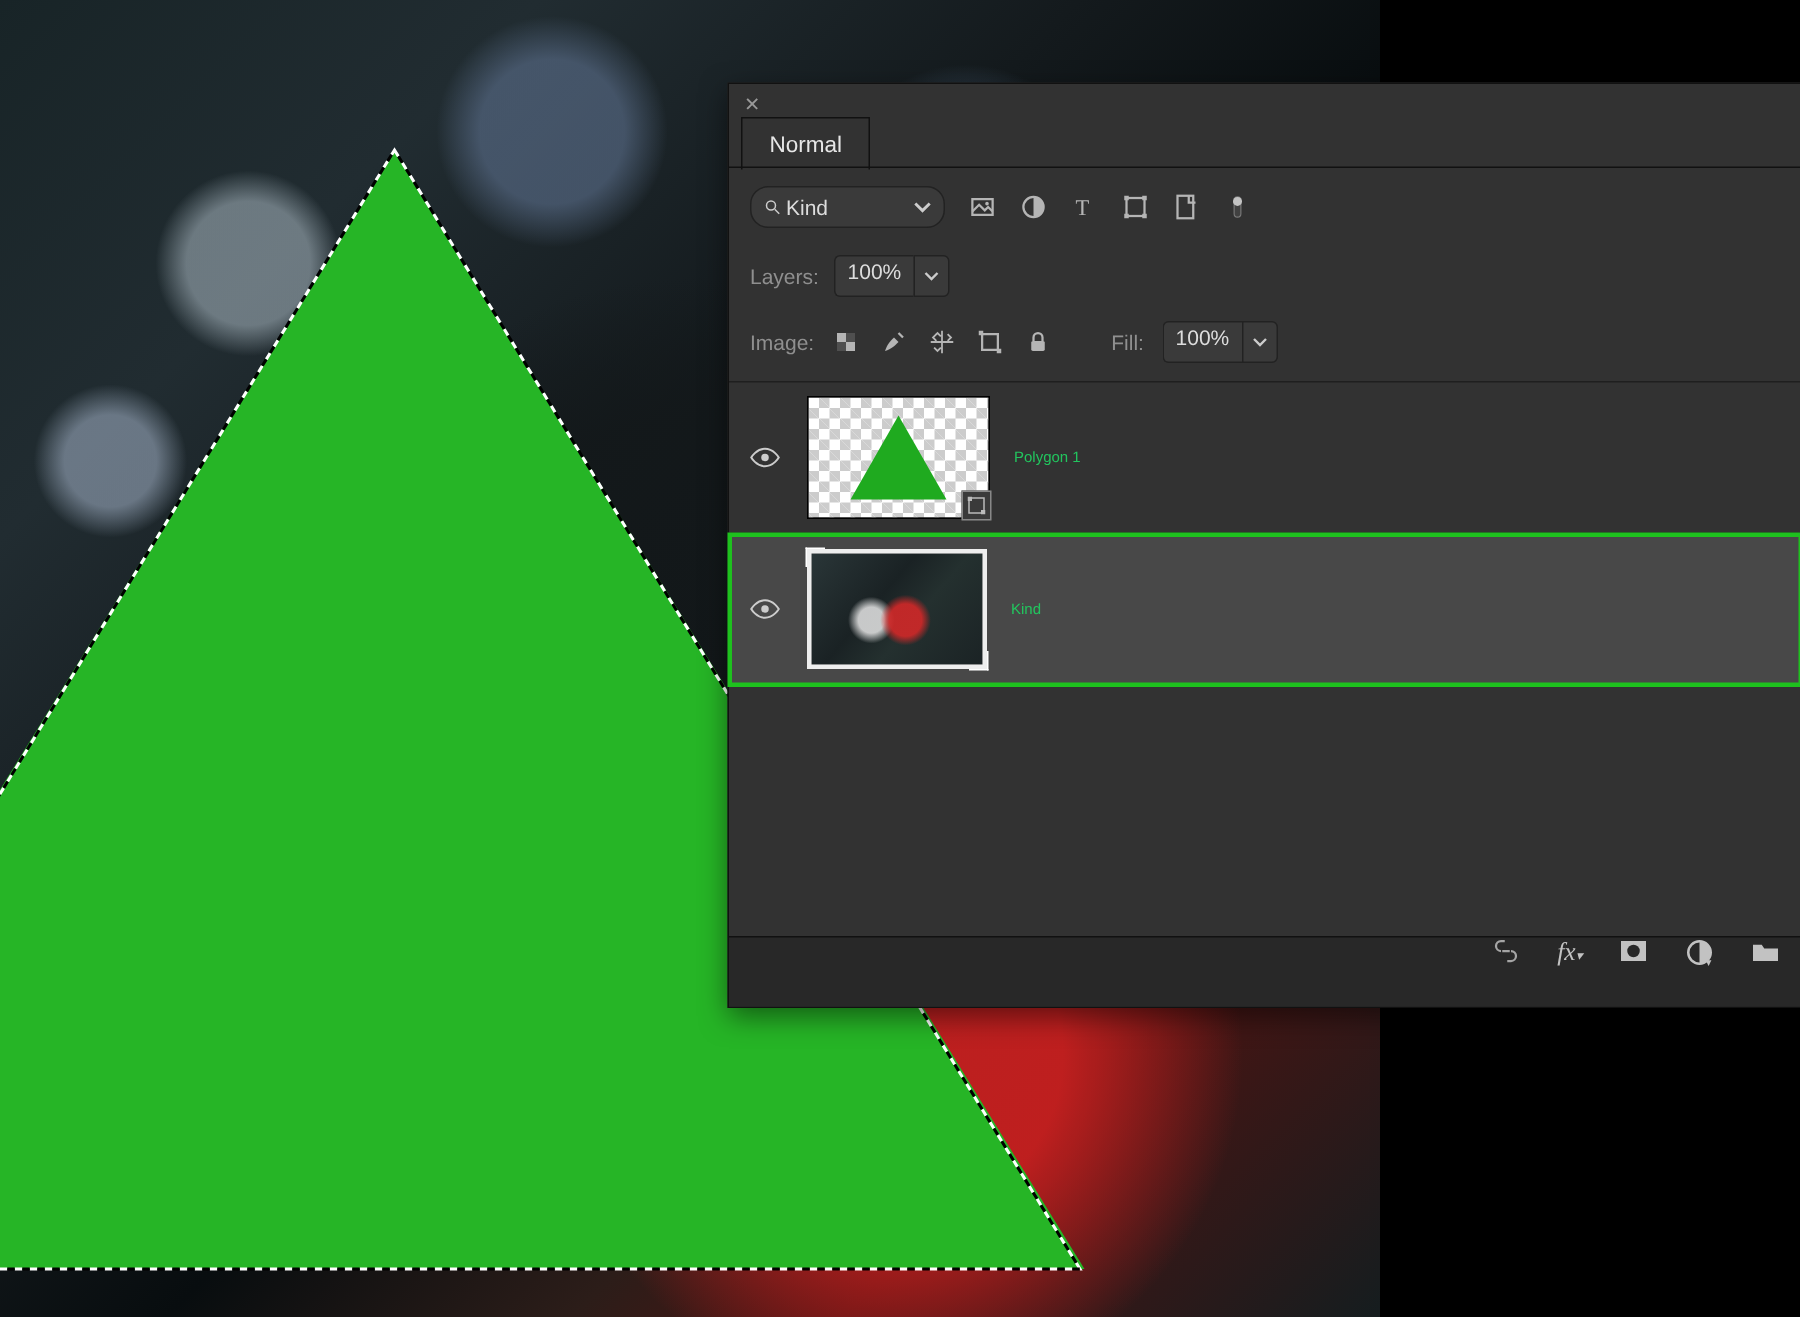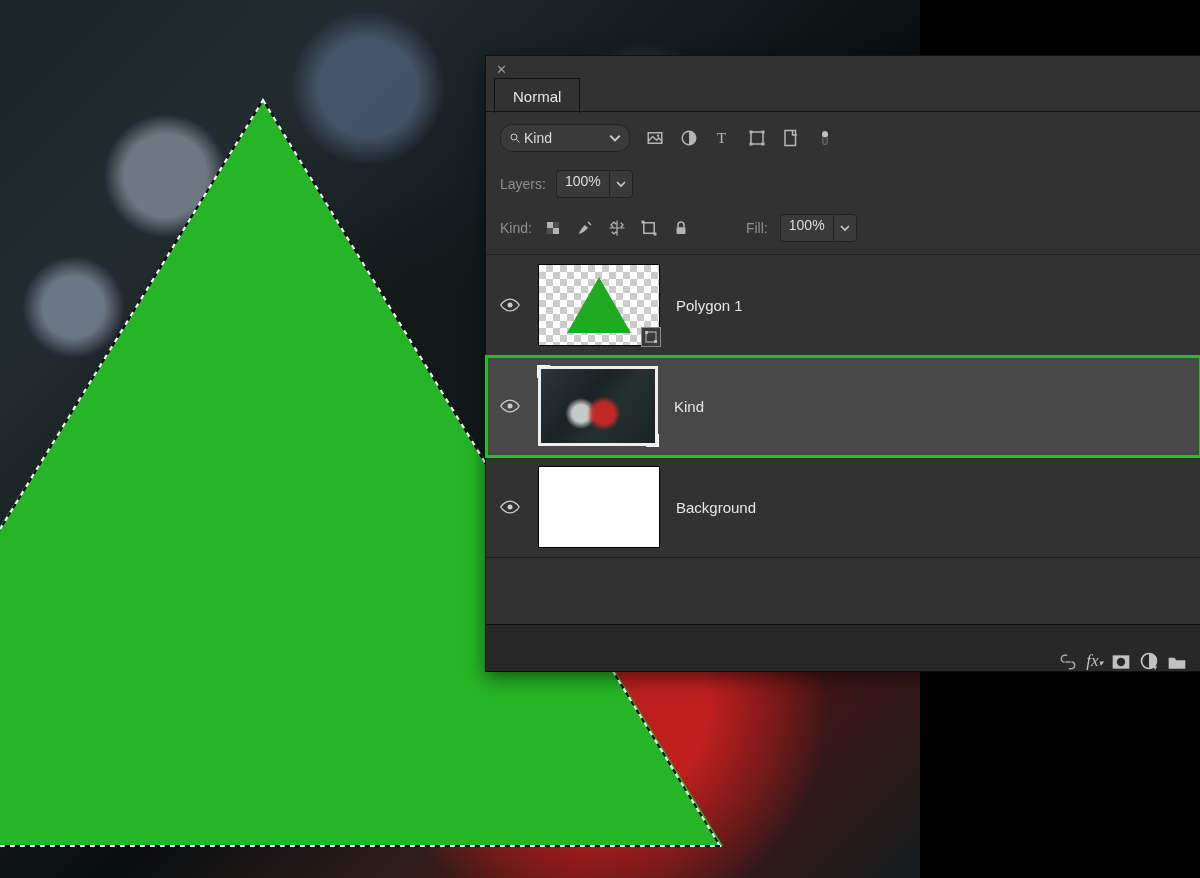--- a/index.html
+++ b/index.html
@@ -52,23 +52,23 @@
     background-size:14px 14px;background-position:0 0,7px 7px}
   .thumb .tri{position:absolute;left:28px;top:12px;width:0;height:0;border-left:32px solid transparent;border-right:32px solid transparent;border-bottom:56px solid #1faa1f}
   .thumb .shape-badge{position:absolute;right:-2px;bottom:-2px;width:18px;height:18px;background:#3a3a3a;border:1px solid #888;display:flex;align-items:center;justify-content:center}
   .thumb.img{border:3px solid #eee;box-sizing:border-box;background:
     radial-gradient(circle at 55% 60%, rgba(210,40,40,.9) 0 14%, transparent 22%),
     radial-gradient(circle at 35% 60%, rgba(230,230,230,.85) 0 10%, transparent 18%),
     linear-gradient(130deg,#2a3638,#1a2224 40%,#24302f 60%,#1b2325)}
   .thumb.img::before,.thumb.img::after{content:"";position:absolute;width:12px;height:12px;border:1px solid #fff}
   .thumb.img::before{left:-4px;top:-4px;border-right:none;border-bottom:none}
   .thumb.img::after{right:-4px;bottom:-4px;border-left:none;border-top:none}
-  .lname{color:#e5e5e5;font-size:15px}
-
-  .panel-footer{position:absolute;left:0;right:0;bottom:0;height:46px;background:#282828;border-top:1px solid #111;display:flex;align-items:flex-end;justify-content:flex-end;gap:8px;padding:0 14px}
+  .lname{color:#22c55e;font-size:10px}
+
+  .panel-footer{position:absolute;left:0;right:0;bottom:0;height:46px;background:#282828;border-top:1px solid #111;display:flex;align-items:flex-start;justify-content:flex-end;gap:24px;padding:0 14px}
   .ftricon{opacity:.85}
   svg{display:block}
   .chev{width:10px;height:10px}
 </style>
 </head>
 <body>
 
 <div class="canvas-area">
   <div class="photo-bg"></div>
   <div class="triangle"></div>
@@ -133,21 +133,21 @@
         <div class="pct-in"><span>100%</span></div>
         <div class="pct-btn">
             <svg class="chev" viewBox="0 0 10 10">
               <path d="M1 3l4 4 4-4" fill="none" stroke="#ccc" stroke-width="1.6"></path>
             </svg>
           </div>
       </div>
     </div>
 
     <div class="lock-row">
-      <span class="lbl">Kind:</span>
+      <span class="lbl">Image:</span>
       <div class="lock-icons">
         <svg class="ficon" viewBox="0 0 24 24">
             <rect x="4" y="4" width="8" height="8" fill="#ccc"></rect>
             <rect x="12" y="12" width="8" height="8" fill="#ccc"></rect>
             <rect x="12" y="4" width="8" height="8" fill="#555"></rect>
             <rect x="4" y="12" width="8" height="8" fill="#555"></rect>
           </svg>
         <svg class="ficon" viewBox="0 0 24 24">
             <path d="M4 20c2-6 4-8 8-12l4 4c-4 4-6 6-12 8z" fill="#ccc"></path>
             <path d="M16 4l4 4" stroke="#ccc" stroke-width="2"></path>
@@ -158,21 +158,21 @@
         <svg class="ficon" viewBox="0 0 24 24">
             <rect x="5" y="5" width="14" height="14" fill="none" stroke="#ccc" stroke-width="2"></rect>
             <rect x="2" y="2" width="4" height="4" fill="#ccc"></rect>
             <rect x="18" y="18" width="4" height="4" fill="#ccc"></rect>
           </svg>
         <svg class="ficon" viewBox="0 0 24 24">
             <rect x="6" y="11" width="12" height="9" rx="1.5" fill="#ccc"></rect>
             <path d="M8 11V8a4 4 0 118 0v3" fill="none" stroke="#ccc" stroke-width="2"></path>
           </svg>
       </div>
-      <span class="lbl" style="margin-left:44px">Fill:</span>
+      <span class="lbl" style="margin-left:28px">Fill:</span>
       <div class="pct-box">
         <div class="pct-in"><span>100%</span></div>
         <div class="pct-btn">
             <svg class="chev" viewBox="0 0 10 10">
               <path d="M1 3l4 4 4-4" fill="none" stroke="#ccc" stroke-width="1.6"></path>
             </svg>
           </div>
       </div>
     </div>
 
@@ -201,30 +201,20 @@
         <div class="eye">
             <svg width="20" height="14" viewBox="0 0 24 16">
               <path d="M1 8s4-7 11-7 11 7 11 7-4 7-11 7S1 8 1 8z" fill="none" stroke="#ccc" stroke-width="1.6"></path>
               <circle cx="12" cy="8" r="3" fill="#ccc"></circle>
             </svg>
           </div>
         <div class="thumb img"></div>
         <span class="lname">Kind</span>
       </div>
 
-      <div class="layer">
-        <div class="eye">
-            <svg width="20" height="14" viewBox="0 0 24 16">
-              <path d="M1 8s4-7 11-7 11 7 11 7-4 7-11 7S1 8 1 8z" fill="none" stroke="#ccc" stroke-width="1.6"></path>
-              <circle cx="12" cy="8" r="3" fill="#ccc"></circle>
-            </svg>
-          </div>
-        <div class="thumb"></div>
-        <span class="lname">Background</span>
-      </div>
     </div>
 
     <div class="panel-footer">
       <svg class="ftricon" width="20" height="18" viewBox="0 0 24 20">
           <path d="M8 10a4 4 0 010-8h3M16 10a4 4 0 010 8h-3M9 10h6" fill="none" stroke="#bbb" stroke-width="1.8"></path>
         </svg>
       <span class="ftricon" style="font-style:italic;font-family:Georgia,serif;color:#ddd;font-size:17px">fx<span style="font-size:9px">▾</span></span>
       <svg class="ftricon" width="20" height="18" viewBox="0 0 24 20">
           <rect x="2" y="2" width="20" height="16" fill="#ddd"></rect>
           <circle cx="12" cy="10" r="5" fill="#282828"></circle>

